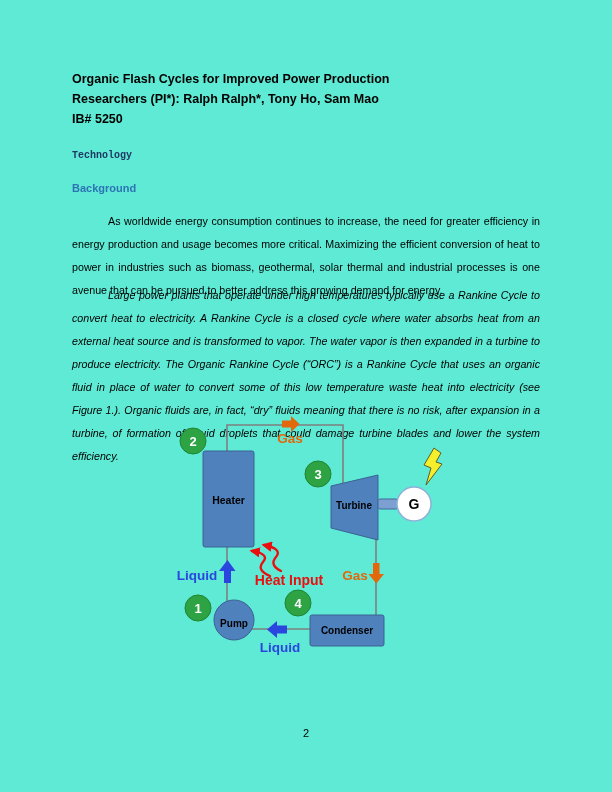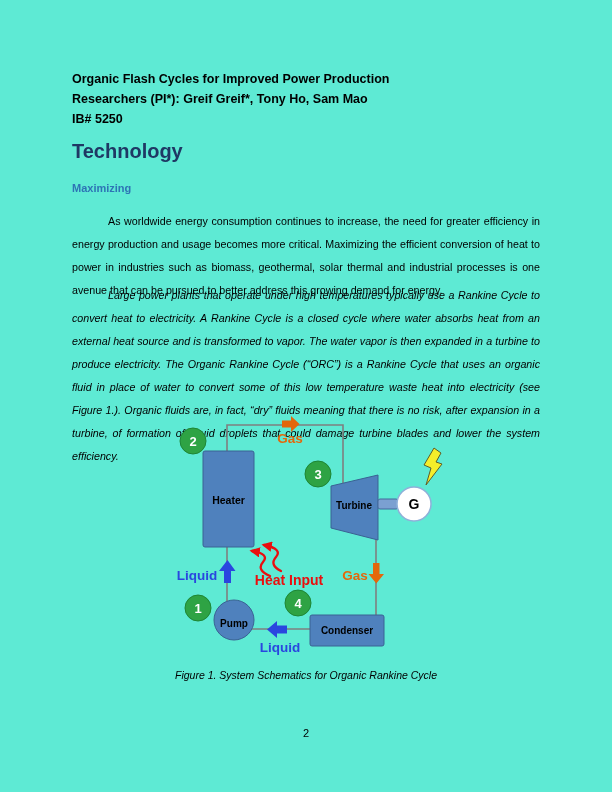--- a/index.html
+++ b/index.html
@@ -2,22 +2,22 @@
 <html><head>
 <meta charset="utf-8">
 <style>
   html,body { margin:0; padding:0; background:#ffffff; }
   .page {
     position:relative; width:612px; height:792px; background:#5eead4;
     font-family:"Liberation Sans", sans-serif; color:#000; overflow:hidden;
   }
   .doc-title { position:absolute; left:72px; top:69px; width:468px;
     font-size:12.5px; font-weight:bold; line-height:20px; }
-  .h-technology { position:absolute; left:72px; top:140px;
-    font-size:20px; font-weight:bold; }
+  .h-technology { position:absolute; left:72px; top:150px;
+    font-size:10px; font-weight:bold;font-family:Liberation Mono, monospace; }
   .h-background { position:absolute; left:72px; top:182px;
     font-size:11px; font-weight:bold; }
   .para { position:absolute; left:72px; width:468px; text-align:justify;
     font-size:10.7px; line-height:23px; text-indent:36px; }
   .para-1 { top:210px; }
   .para-2 { top:284px;font-style:italic; }
   .figure-wrap { position:absolute; left:150px; top:413px; width:320px; height:250px; }
   .fig-caption { position:absolute; left:72px; top:669px; width:468px;
     text-align:center; font-style:italic; font-size:10.5px; }
   .page-number { position:absolute; left:0; top:727px; width:612px;
@@ -38,27 +38,27 @@
   .heat-arrow { fill:none; stroke-width:2.3; stroke-linecap:round; }
   .flow-arrow { stroke:none; }
 </style>
 </head>
 <body>
 
 <div class="page">
 
   <div class="doc-title">
     <div>Organic Flash Cycles for Improved Power Production</div>
-    <div>Researchers (PI*): Greif Greif*, Tony Ho, Sam Mao</div>
+    <div>Researchers (PI*): Ralph Ralph*, Tony Ho, Sam Mao</div>
     <div>IB# 5250</div>
   </div>
 
   <div class="h-technology" style="color: rgb(31, 56, 100);">Technology</div>
 
-  <div class="h-background" style="color: rgb(46, 116, 181);">Maximizing</div>
+  <div class="h-background" style="color: rgb(46, 116, 181);">Background</div>
 
   <div class="para para-1">As worldwide energy consumption continues to increase, the need for greater efficiency in energy production and usage becomes more critical. Maximizing the efficient conversion of heat to power in industries such as biomass, geothermal, solar thermal and industrial processes is one avenue that can be pursued to better address this growing demand for energy.</div>
 
   <div class="para para-2">Large power plants that operate under high temperatures typically use a Rankine Cycle to convert heat to electricity. A Rankine Cycle is a closed cycle where water absorbs heat from an external heat source and is transformed to vapor.  The water vapor is then expanded in a turbine to produce electricity. The Organic Rankine Cycle (“ORC”) is a Rankine Cycle that uses an organic fluid in place of water to convert some of this low temperature waste heat into electricity (see Figure 1.). Organic fluids are, in fact, “dry” fluids meaning that there is no risk, after expansion in a turbine, of formation of liquid droplets that could damage turbine blades and lower the system efficiency.</div>
 
   <div class="figure-wrap">
     <svg width="320" height="250" viewBox="0 0 320 250">
       <defs>
         <marker id="redarrow" orient="auto" markerWidth="4.5" markerHeight="4.5" refX="3.4" refY="2.25">
           <path d="M0,0 L4.5,2.25 L0,4.5 z" fill="#EA0E0E"></path>
@@ -111,17 +111,16 @@
       <text class="state-num" x="43" y="32.5">2</text>
 
       <circle class="state-circ" cx="168" cy="61" r="13" fill="#2EA344"></circle>
       <text class="state-num" x="168" y="65.5">3</text>
 
       <circle class="state-circ" cx="148" cy="190" r="13" fill="#2EA344"></circle>
       <text class="state-num" x="148" y="194.5">4</text>
     </svg>
   </div>
 
-  <div class="fig-caption">Figure 1. System Schematics for Organic Rankine Cycle</div>
 
   <div class="page-number">2</div>
 
 </div>
 
 </body></html>

